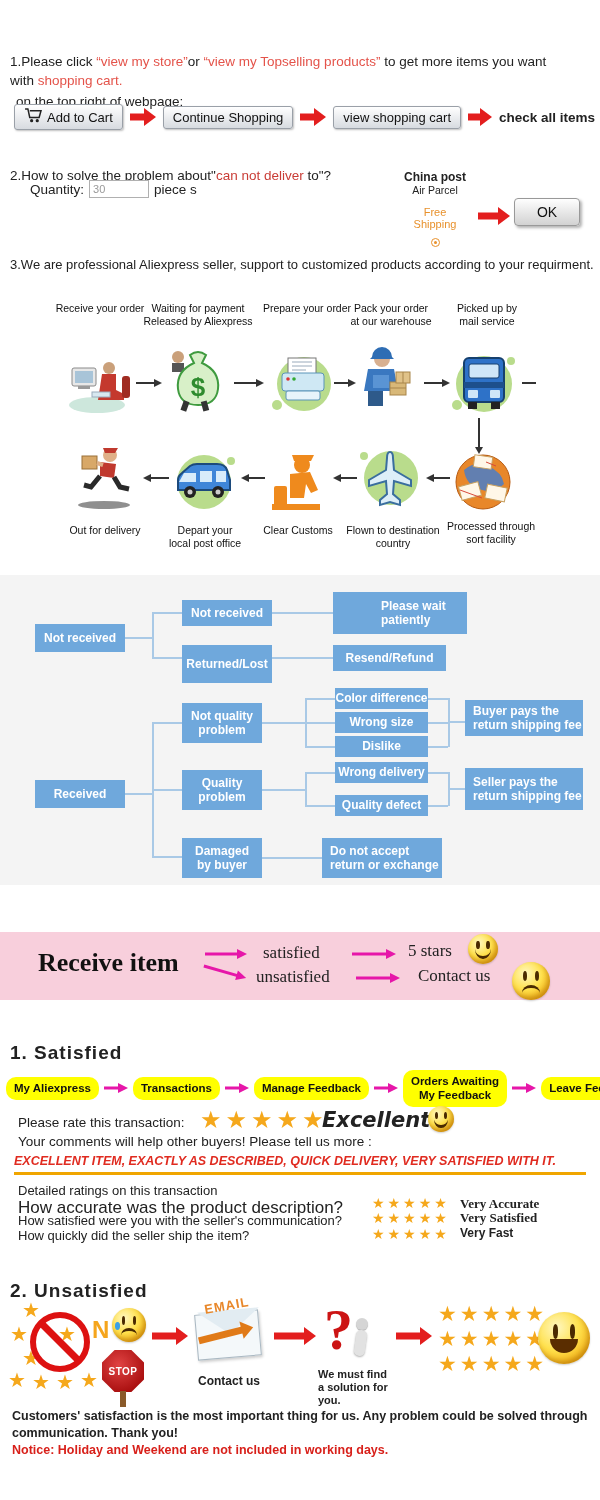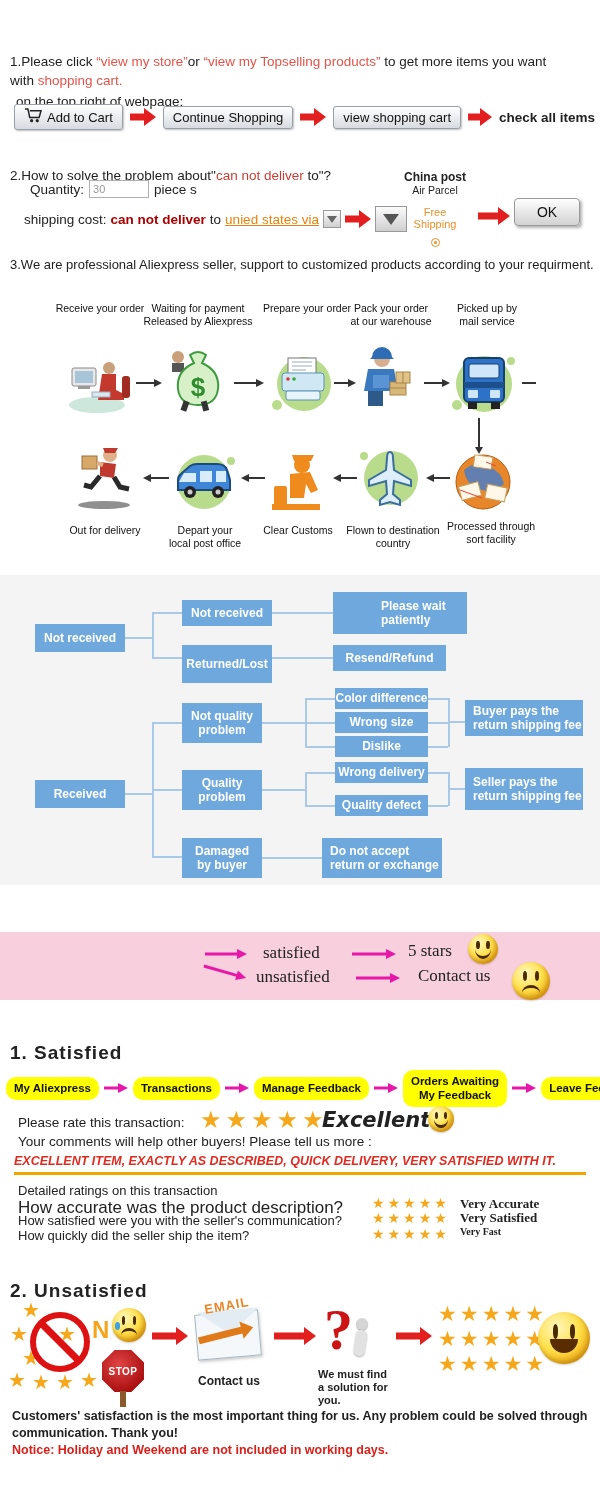--- a/index.html
+++ b/index.html
@@ -117,36 +117,20 @@
   </div>
 
   <p class="abs txt13" style="left:10px;top:152px;"><span>2.How to solve the problem about"</span><span style="color:#c93c36;">can not deliver</span><span> to"?</span></p>
 
   <div class="abs" style="left:30px;top:180px;display:flex;align-items:center;gap:5px;font-size:13.5px;">
     <span>Quantity:</span>
     <input class="inpt" value="30" style="">
     <span>piece s</span>
   </div>
 
-  <div class="abs" style="left:24px;top:206px;display:flex;align-items:center;gap:4px;font-size:13.5px;">
-    <span>shipping cost:</span>
-      <span class="darkred">can not deliver</span>
-      <span> to </span>
-    <span class="olink">unied states via</span>
-    <span class="sel" style="width:16px;height:16px;">
-        <i></i>
-      </span>
-    <div class="arr block rel" style="--c:#e31e1e;width:26px;">
-        <i class="shaft"></i>
-        <i class="head"></i>
-      </div>
-    <span class="sel" style="width:30px;height:24px;">
-        <i style="border-left-width:8px;border-right-width:8px;border-top-width:11px;border-top-color:#555;"></i>
-      </span>
-  </div>
 
   <div class="abs" style="left:398px;top:170px;width:74px;text-align:center;">
     <div style="font-size:12px;font-weight:bold;">China post</div>
     <div style="font-size:10.5px;">Air Parcel</div>
   </div>
   <div class="abs pre" style="left:402px;top:206px;width:66px;text-align:center;font-size:11px;color:#e8912c;">Free
 Shipping</div>
   <span class="abs" style="left:431px;top:238px;width:7px;height:7px;border:1px solid #e8912c;border-radius:50%;">
       <span style="position:absolute;left:2px;top:2px;width:3px;height:3px;background:#e8912c;border-radius:50%;"></span>
     </span>
@@ -393,20 +377,21 @@
     <div class="hl" style="left:305px;top:230px;width:30px;"></div>
     <div class="vl" style="left:448px;top:197px;height:34px;"></div>
     <div class="hl" style="left:428px;top:197px;width:20px;"></div>
     <div class="hl" style="left:428px;top:230px;width:20px;"></div>
     <div class="hl" style="left:448px;top:213px;width:17px;"></div>
 
     <div class="hl" style="left:262px;top:282px;width:60px;"></div>
   </div>
 
   <div id="pink-band">
+    <b style="position:absolute;left:38px;top:16px;font-size:26px;color:#111;">Receive item</b>
     <div class="arr mag" style="--c:#e617a9;left:205px;top:14px;width:42px;">
         <i class="shaft"></i>
         <i class="head"></i>
       </div>
     <div class="arr mag" style="--c:#e617a9;left:203px;top:32px;width:44px;transform:rotate(16deg);">
         <i class="shaft"></i>
         <i class="head"></i>
       </div>
     <span style="position:absolute;left:263px;top:11px;font-size:17px;">satisfied</span>
     <span style="position:absolute;left:256px;top:35px;font-size:17px;">unsatisfied</span>
@@ -473,21 +458,21 @@
 
   <span class="abs" style="left:18px;top:1183px;font-size:13px;">Detailed ratings on this transaction</span>
   <span class="abs" style="left:18px;top:1198px;font-size:17px;">How accurate was the product description?</span>
   <span class="abs star" style="left:372px;top:1195px;font-size:14px;letter-spacing:3px;">★★★★★</span>
   <b class="abs" style="left:460px;top:1196px;font-size:13px;font-family:'Liberation Serif',serif;">Very Accurate</b>
   <span class="abs" style="left:18px;top:1213px;font-size:13px;">How satisfied were you with the seller's communication?</span>
   <span class="abs star" style="left:372px;top:1210px;font-size:14px;letter-spacing:3px;">★★★★★</span>
   <b class="abs" style="left:460px;top:1210px;font-size:13px;font-family:'Liberation Serif',serif;">Very Satisfied</b>
   <span class="abs" style="left:18px;top:1228px;font-size:13px;">How quickly did the seller ship the item?</span>
   <span class="abs star" style="left:372px;top:1226px;font-size:14px;letter-spacing:3px;">★★★★★</span>
-  <b class="abs" style="left:460px;top:1226px;font-size:10px;font-family:Liberation Serif, serif;">Very Fast</b>
+  <b class="abs" style="left:460px;top:1226px;font-size:12px;font-family:Liberation Sans, sans-serif;">Very Fast</b>
 
   <b class="abs" style="left:10px;top:1280px;font-size:19px;letter-spacing:1px;">2. Unsatisfied</b>
 
   <span class="abs star" style="left:22px;top:1298px;font-size:20px;">★</span>
   <span class="abs star" style="left:10px;top:1322px;font-size:20px;">★</span>
   <span class="abs star" style="left:58px;top:1322px;font-size:20px;">★</span>
   <span class="abs star" style="left:22px;top:1346px;font-size:20px;">★</span>
   <span class="abs star" style="left:8px;top:1368px;font-size:20px;">★</span>
   <span class="abs star" style="left:32px;top:1370px;font-size:20px;">★</span>
   <span class="abs star" style="left:56px;top:1370px;font-size:20px;">★</span>

